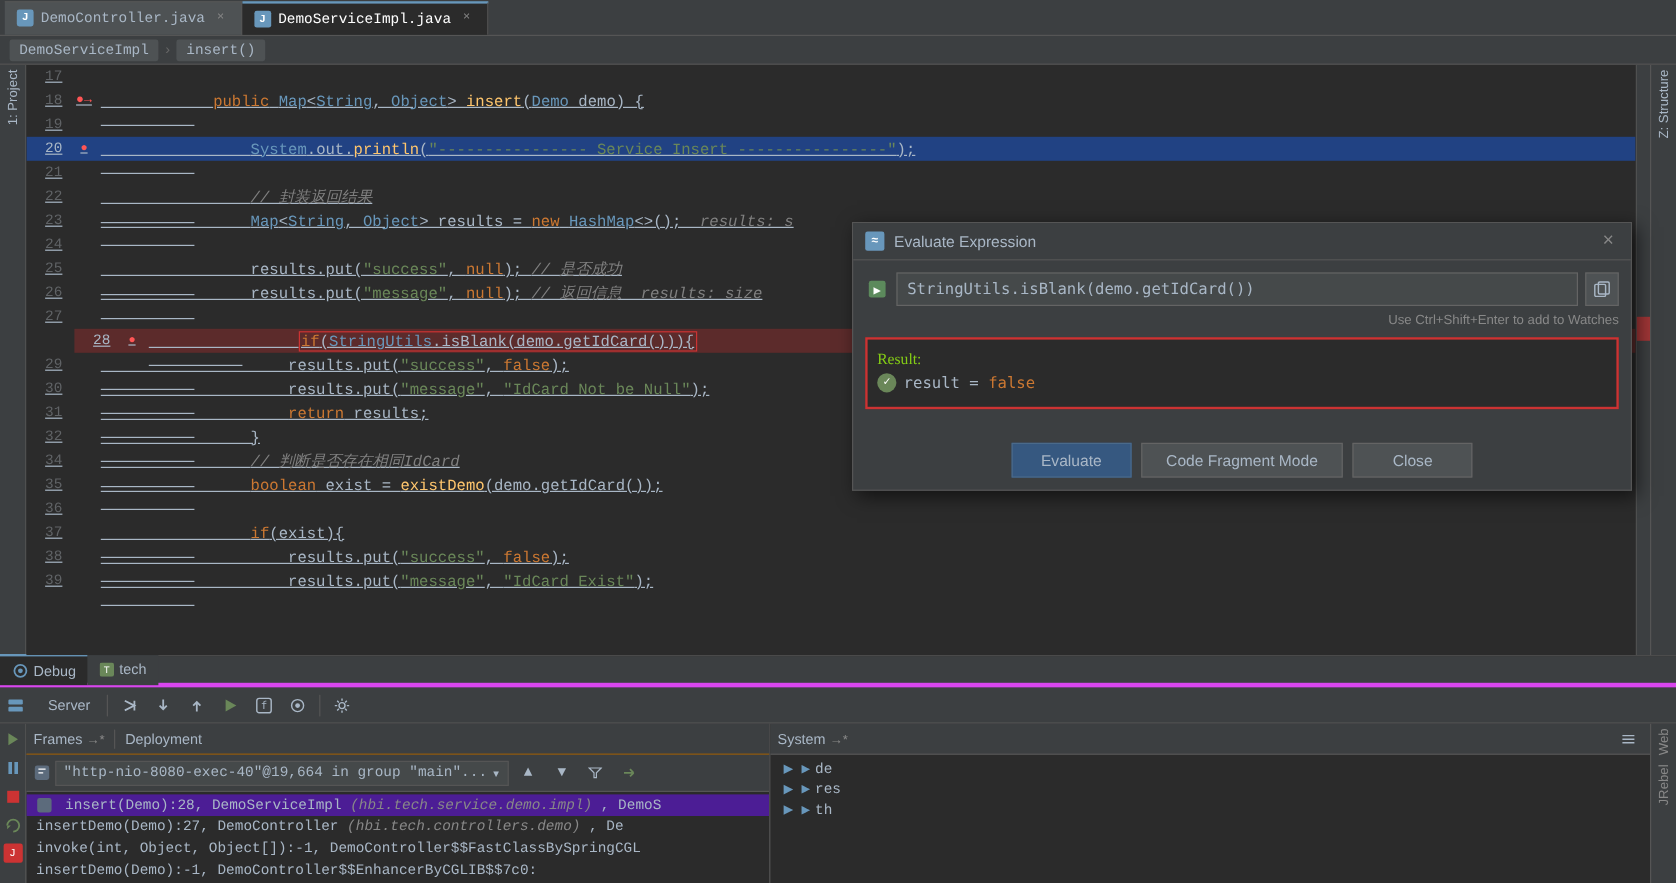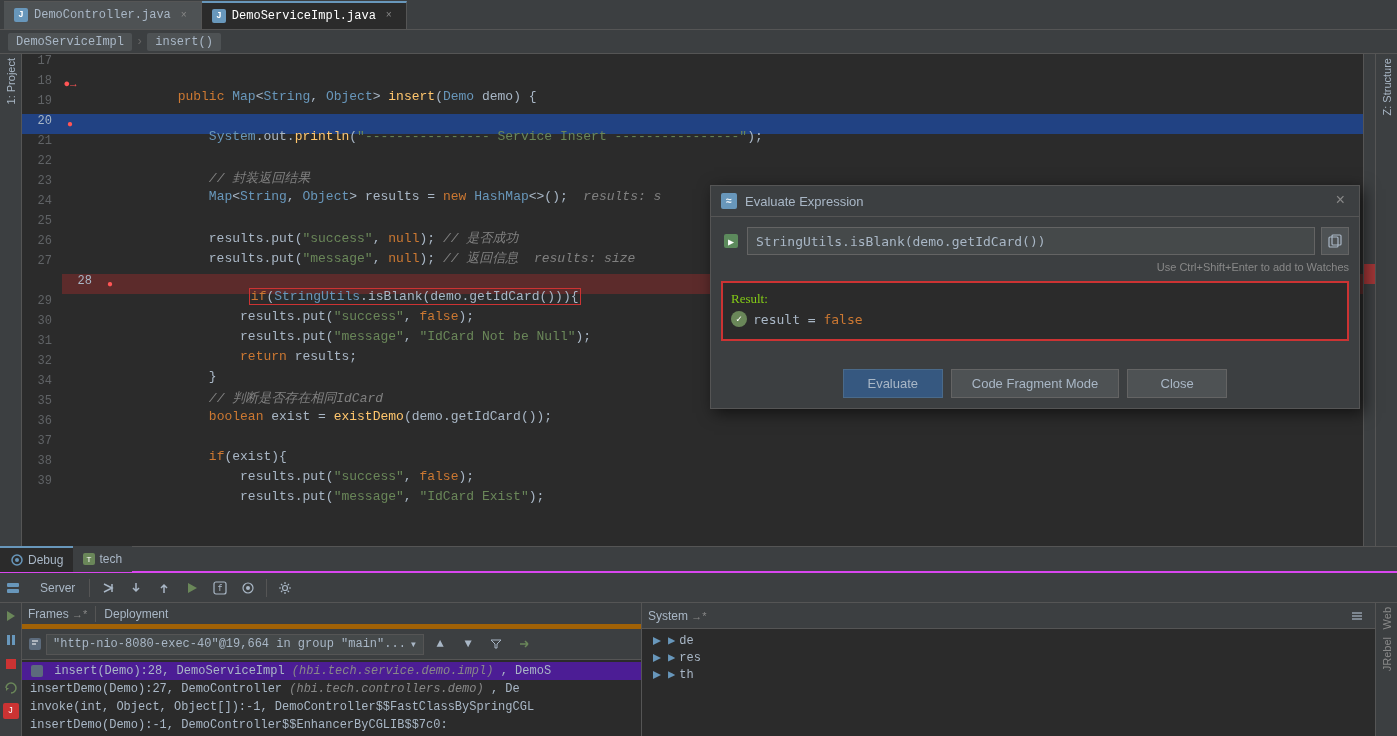--- a/index.html
+++ b/index.html
@@ -109,22 +109,24 @@
     }
 
     .code-lines {
       display: flex;
       flex-direction: column;
       padding-top: 0;
     }
 
     .code-line {
       display: flex;
+      align-items: center;
       height: 20px;
       min-height: 20px;
+      text-decoration: underline;
     }
 
     .line-num {
       width: 38px;
       text-align: right;
       padding-right: 8px;
       color: #606366;
       font-size: 12px;
       flex-shrink: 0;
       user-select: none;
@@ -337,21 +339,21 @@
       border-top: 1px solid #555;
       display: flex;
       flex-direction: column;
     }
 
     .bottom-tabs {
       display: flex;
       align-items: center;
       background: #3c3f41;
       height: 26px;
-      border-bottom: 2px solid #d946ef;
+      border-bottom: 4px solid #d946ef;
       gap: 0;
     }
 
     .bottom-tab {
       display: flex;
       align-items: center;
       padding: 0 10px;
       height: 26px;
       background: #3c3f41;
       color: #a9b7c6;
@@ -408,21 +410,21 @@
       flex-direction: column;
     }
 
     .frames-toolbar {
       display: flex;
       align-items: center;
       background: #3c3f41;
       height: 26px;
       padding: 0 6px;
       gap: 4px;
-      border-bottom: 5px solid #a16207;
+      border-bottom: 1px solid #a16207;
     }
 
     .frames-list {
       flex: 1;
       overflow-y: auto;
       padding: 2px 0;
     }
 
     .frame-item {
       padding: 2px 8px;

